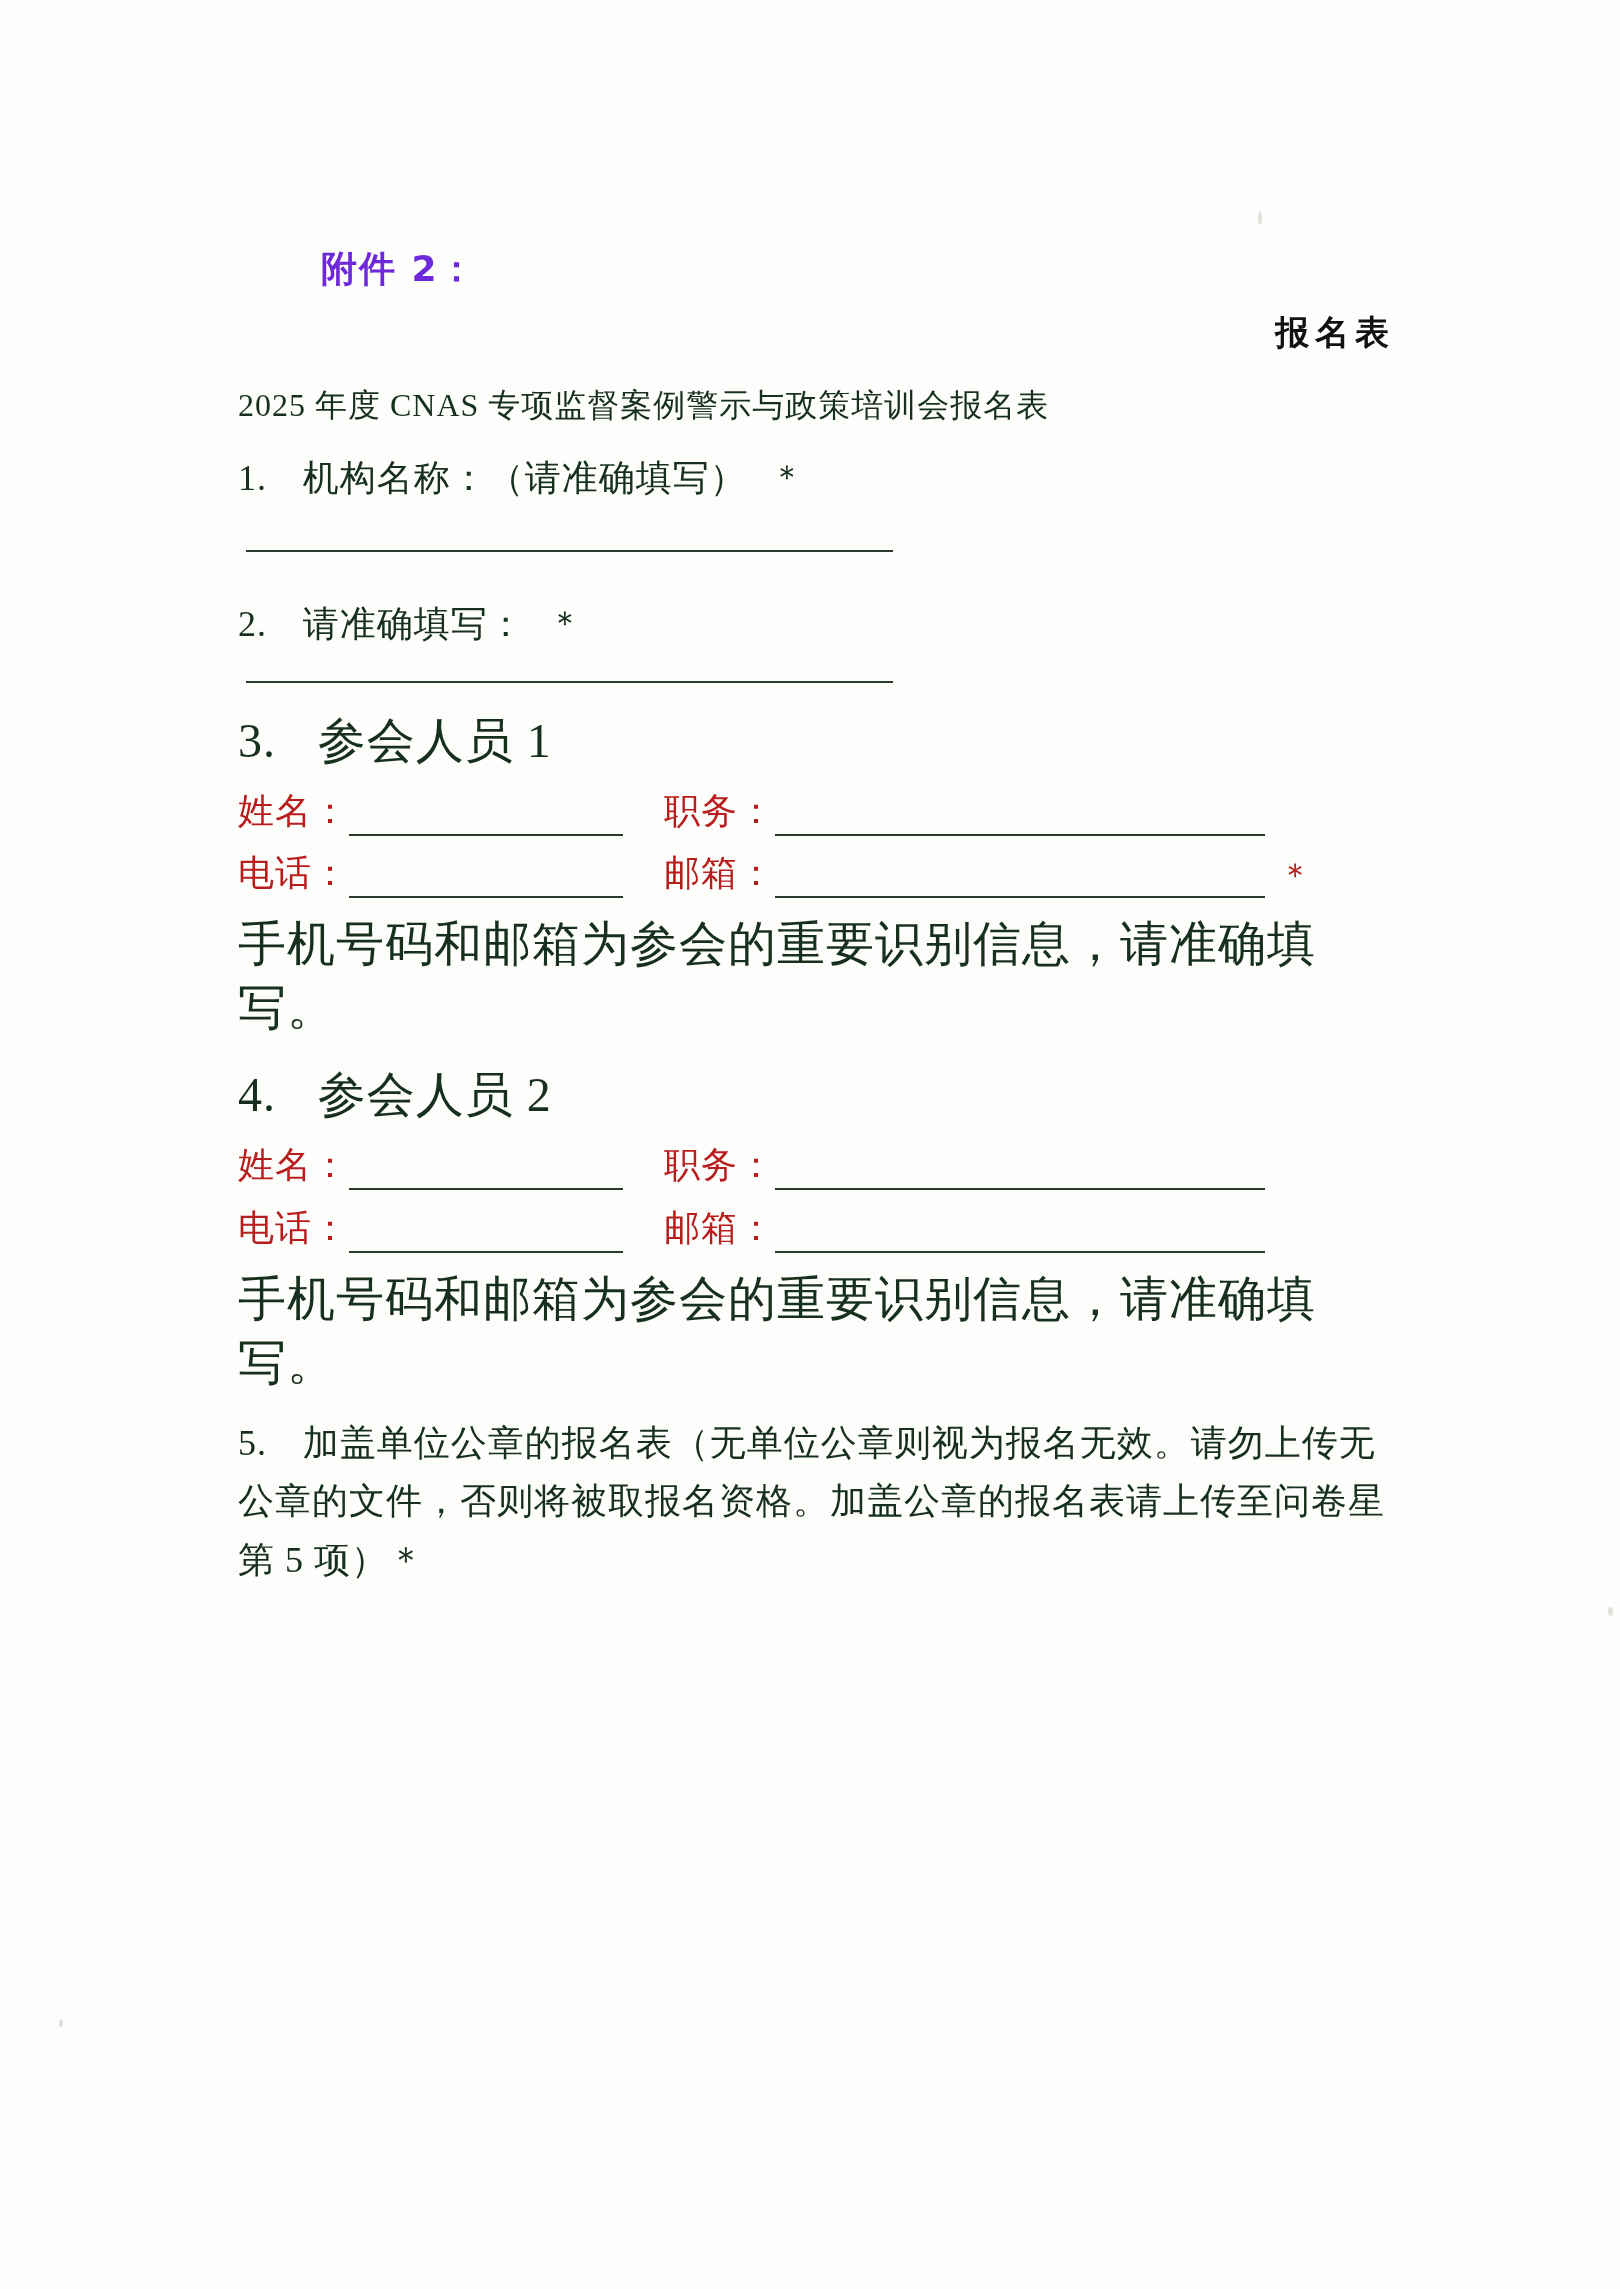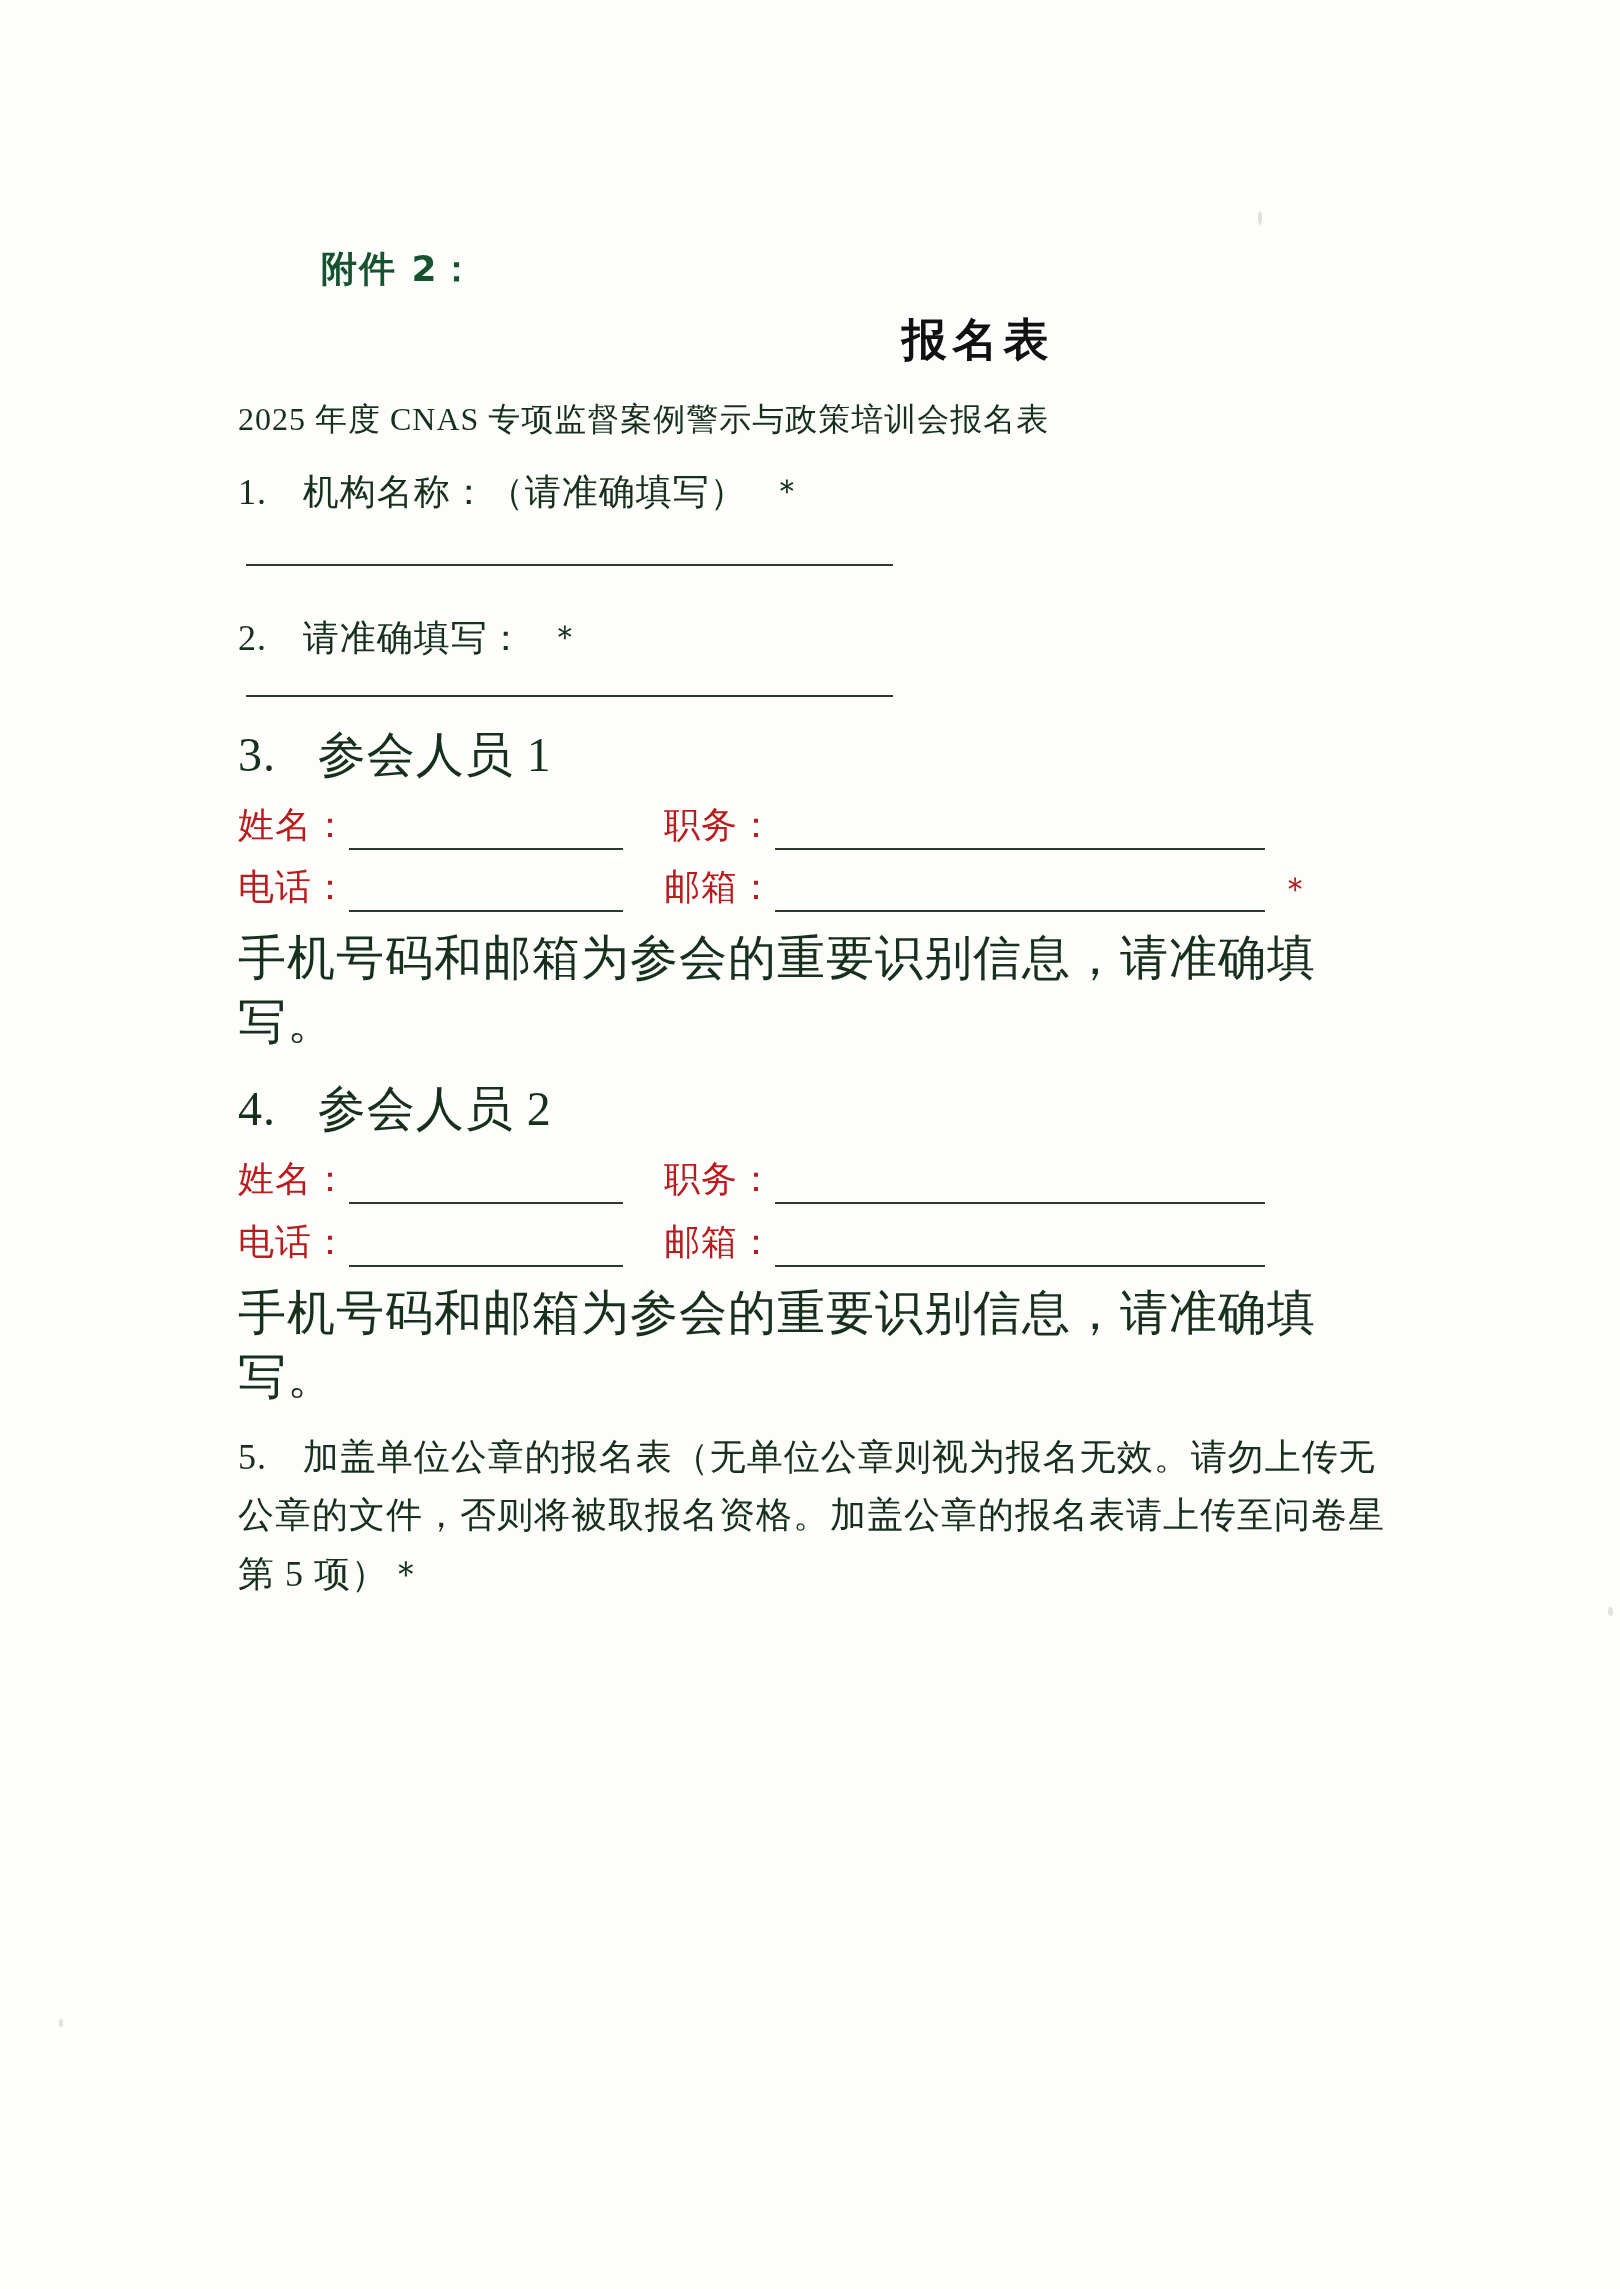--- a/index.html
+++ b/index.html
@@ -32,28 +32,28 @@
     left: 238px;
     top: 245px;
     width: 1157px;
   }
   .attachment {
     font-family: "DejaVu Sans", "Liberation Sans", sans-serif;
     font-weight: 700;
     font-size: 36px;
     letter-spacing: 2px;
     margin: 0 0 9.8px 83px;
-    color: #14532d;
+    color: #6d28d9;
   }
   .doc-title {
     font-family: Liberation Sans, sans-serif;
     font-weight: 700;
-    font-size: 45px;
+    font-size: 34px;
     letter-spacing: 5.9px;
-    text-align: center;
+    text-align: right;
     margin: 15.7px 0 25.5px 323px;
     color: #111;
   }
   .subtitle {
     font-size: 32px;
     letter-spacing: 1px;
     margin: 0 0 21.6px 0;
     line-height: 1.5;
     color: #17301d;
   }

